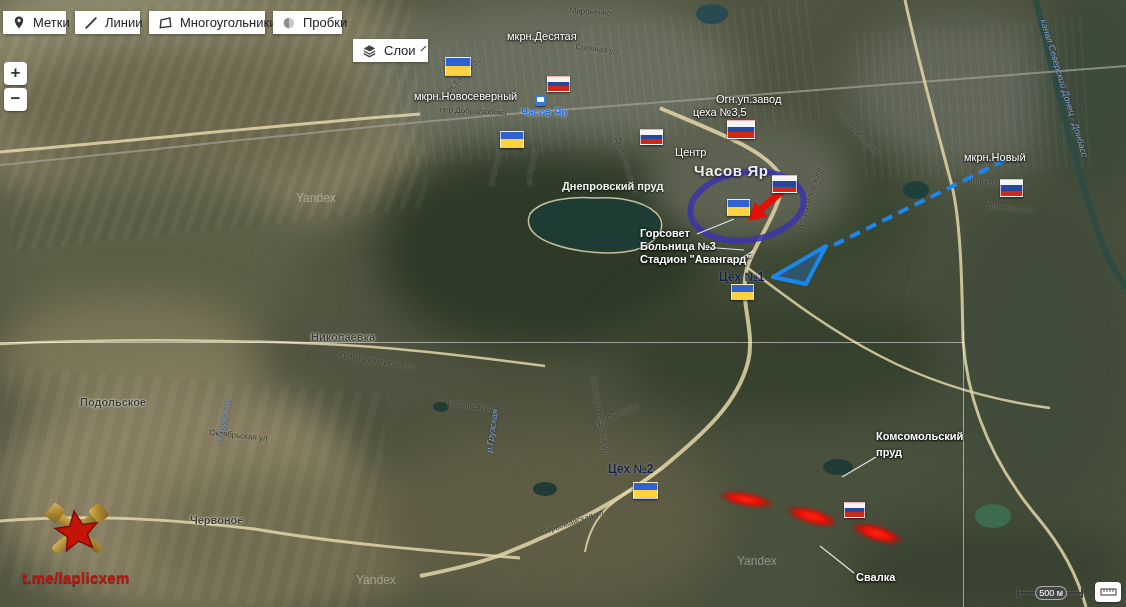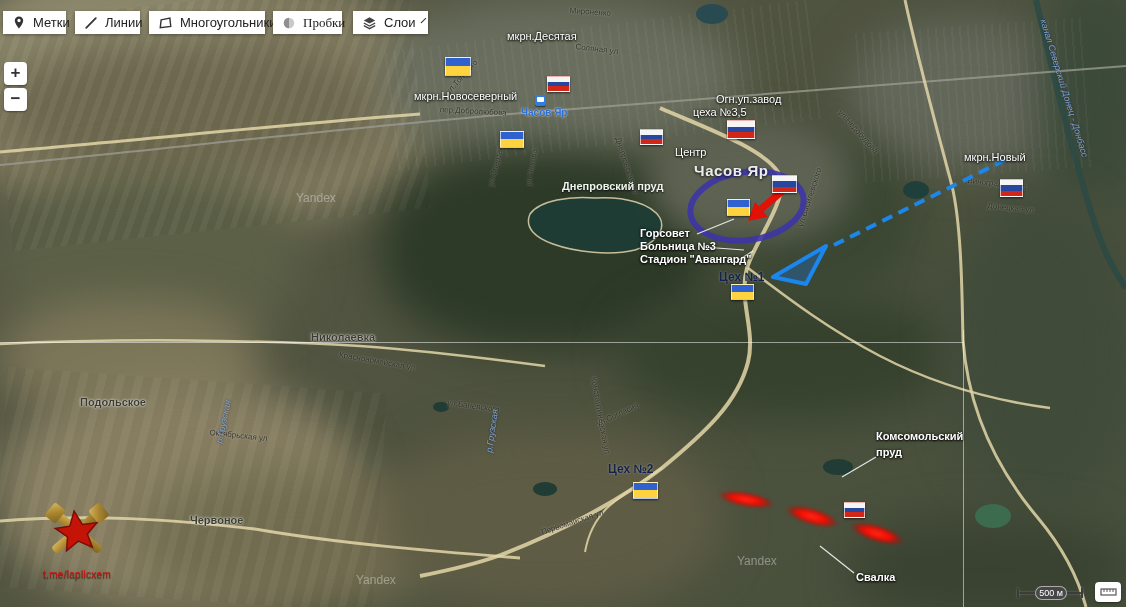--- a/index.html
+++ b/index.html
@@ -76,22 +76,22 @@
   .sb-pill { position:absolute; left:1035px; top:586px; width:32px; height:14px;
     background:#474747; border:1px solid rgba(255,255,255,.55); border-radius:7px; z-index:61;
     color:#fff; font-size:9px; text-align:center; line-height:12px; }
   .ruler-btn { position:absolute; left:1095px; top:582px; width:26px; height:20px;
     background:#fff; border-radius:4px; z-index:60; box-shadow:0 1px 2px rgba(0,0,0,.4);
     display:flex; align-items:center; justify-content:center; cursor:pointer; }
 
   
   #logo { position:absolute; left:30px; top:496px; z-index:60; }
   #logo-text { position:absolute; left:22px; top:569px; z-index:60; color:#c21510;
-    font-size:10px; font-weight:normal; letter-spacing:.3px;
-    text-shadow:0 1px 1px rgba(0,0,0,.6);margin-left:21px; }
+    font-size:15px; font-weight:bold; letter-spacing:.3px;
+    text-shadow:0 1px 1px rgba(0,0,0,.6); }
 </style>
 </head>
 <body>
 
 <div id="stage">
 
   <div>
     <div class="tp" style="left:-40px;top:-30px;width:480px;height:260px;background:#857f63;"></div>
     <div class="tp" style="left:-20px;top:-20px;width:260px;height:120px;background:#8e8a6e;"></div>
     <div class="tp" style="left:0;top:40px;width:380px;height:140px;background:#6f6a50;"></div>
@@ -222,28 +222,28 @@
         <line x1="2.5" y1="13.5" x2="13.5" y2="2.5" stroke="#333" stroke-width="2" stroke-linecap="round"></line>
       </svg>
     <span>Линии</span>
   </div>
   <div class="tb-btn" style="left:149px;width:116px;">
     <svg width="15" height="14" viewBox="0 0 16 16">
         <path d="M3 4.5 L13 2.5 L14 12 L2 13.5 Z" fill="none" stroke="#333" stroke-width="1.6"></path>
       </svg>
     <span>Многоугольники</span>
   </div>
-  <div class="tb-btn" style="left:273px;width:69px;font-family:Liberation Serif, serif;">
+  <div class="tb-btn" style="left:273px;width:69px;">
     <svg width="14" height="14" viewBox="0 0 16 16">
         <circle cx="8" cy="8" r="6" fill="#c9c9c9"></circle>
         <path d="M8 2 A6 6 0 0 0 8 14 Z" fill="#8f8f8f"></path>
       </svg>
     <span>Пробки</span>
   </div>
-  <div class="tb-btn" style="left:353px;width:75px;">
+  <div class="tb-btn" style="left:353px;width:75px;margin-top:28px;">
     <svg width="15" height="14" viewBox="0 0 16 16">
         <path d="M8 1.5 L14.5 5 L8 8.5 L1.5 5 Z" fill="#444"></path>
         <path d="M1.5 8 L8 11.5 L14.5 8" fill="none" stroke="#444" stroke-width="1.5"></path>
         <path d="M1.5 11 L8 14.5 L14.5 11" fill="none" stroke="#444" stroke-width="1.5"></path>
       </svg>
     <span>Слои</span>
     <span class="chev"></span>
   </div>
 
   <div class="zoom-btn" style="top:62px;">+</div>

